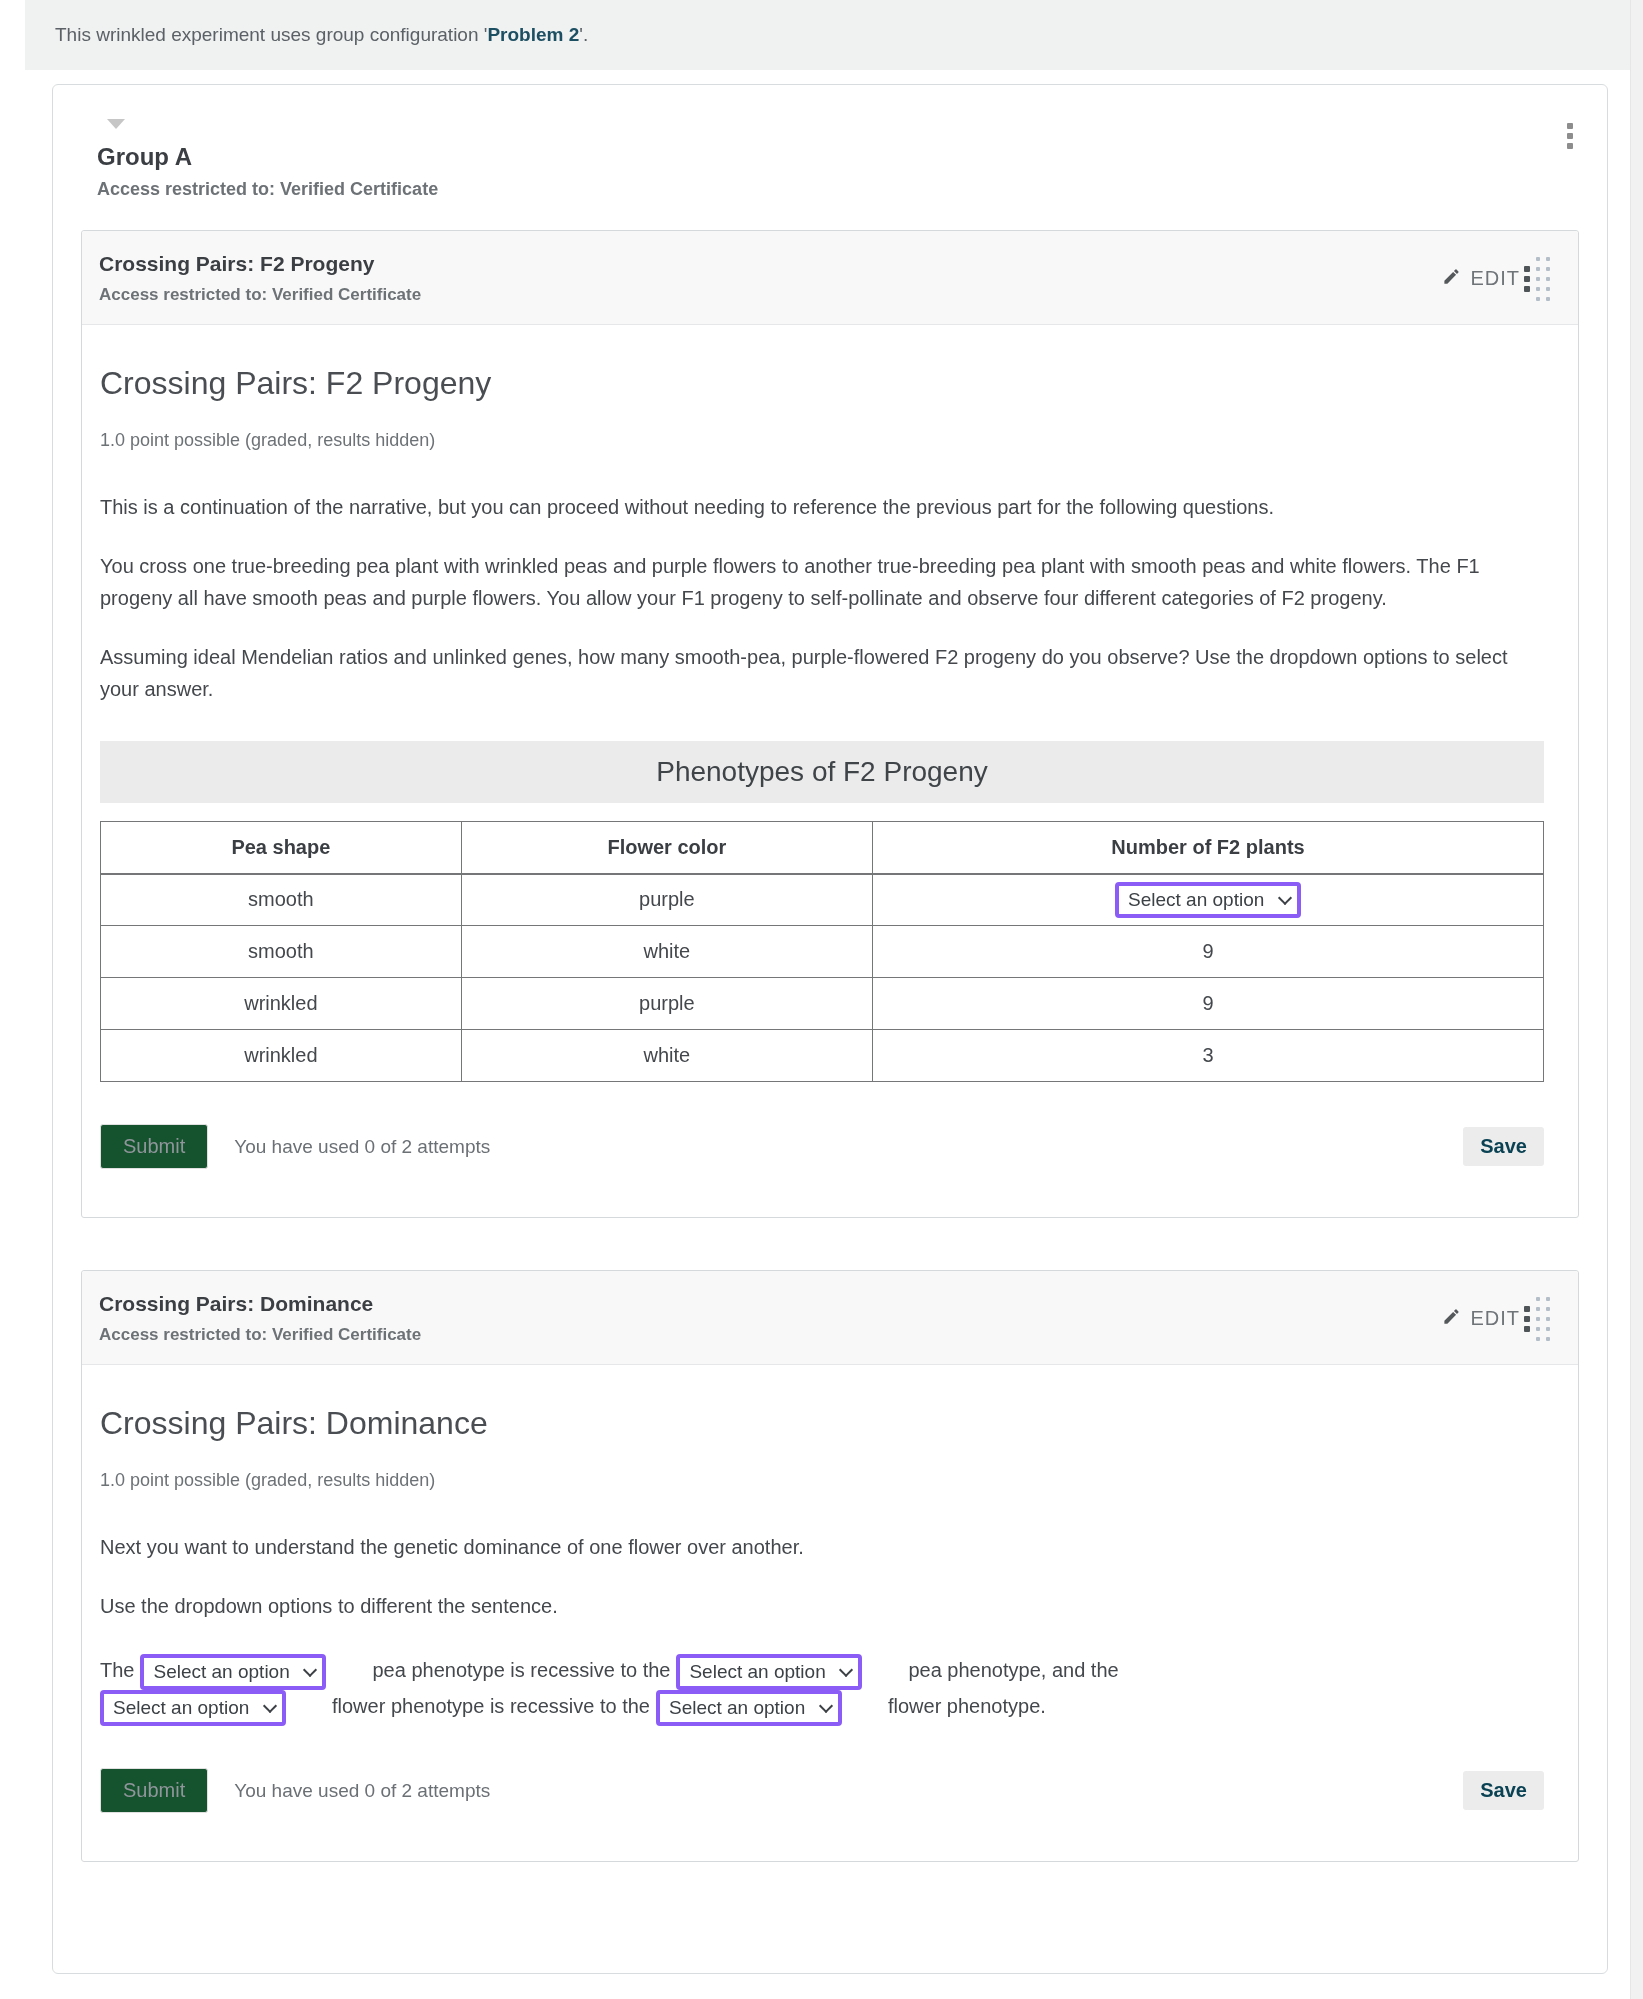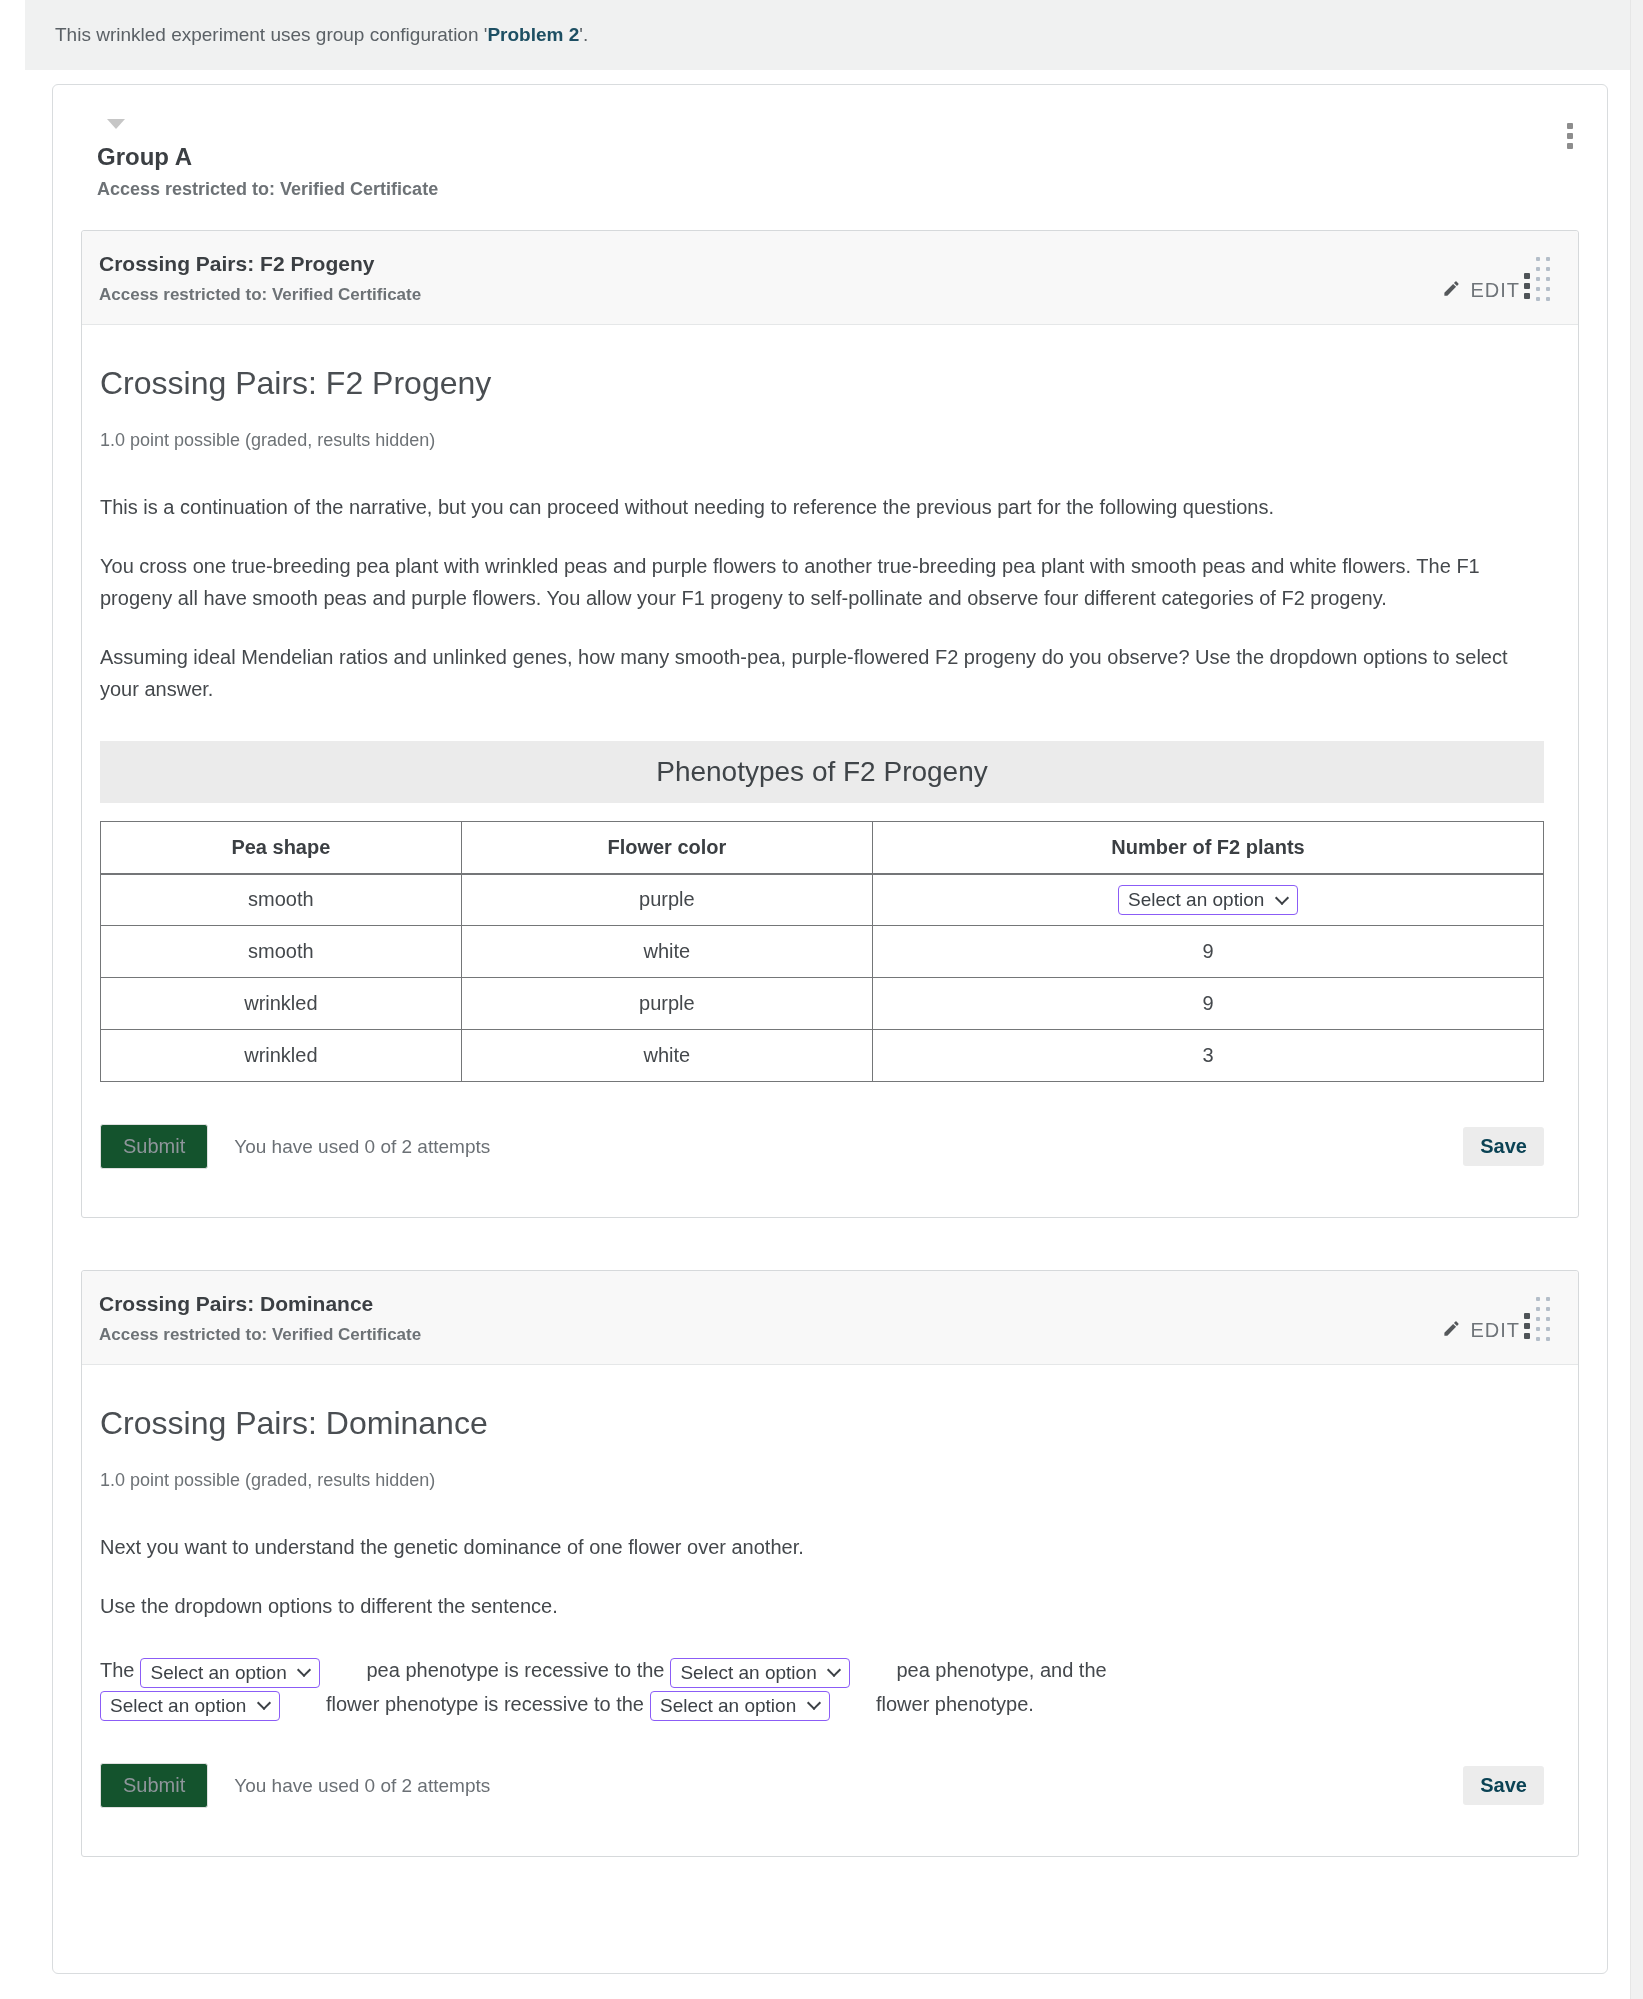--- a/index.html
+++ b/index.html
@@ -59,21 +59,21 @@
   .unit + .unit { margin-top: 52px; }
   .unit-header {
     background: #f8f8f8;
     border-bottom: 1px solid #e5e7e8;
     padding: 21px 26px 19px 17px;
     display: flex; align-items: center; justify-content: space-between;
     border-radius: 3px 3px 0 0;
   }
   .unit-header-title { font-size: 21px; font-weight: 700; color: #3b3f43; }
   .unit-header .access-note { margin: 9px 0 0 0; font-size: 17px; }
-  .unit-header-controls { display: flex; align-items: flex-end; }
+  .unit-header-controls { display: flex; align-items: center; }
   .edit-btn {
     background: none; border: none; cursor: pointer;
     display: inline-flex; align-items: center; gap: 9px;
     font-family: "Liberation Sans", sans-serif;
     font-size: 20px; letter-spacing: 1px; color: #6f7479;
   }
   .unit-kebab i { background: #4f5458; }
   .drag-handle {
     display: grid; grid-template-columns: 4px 4px; gap: 6px;
     cursor: grab; padding: 2px;
@@ -98,21 +98,21 @@
   table.progeny th:nth-child(1) { width: 25%; }
   table.progeny th:nth-child(2) { width: 28.5%; }
   table.progeny th:nth-child(3) { width: 46.5%; }
   table.progeny thead th { border-bottom-width: 2px; }
   
   .select-wrap { position: relative; display: inline-block; }
   .select-wrap select {
     font-family: "Liberation Sans", sans-serif;
     font-size: 19px; color: #3c4146;
     background: #fff;
-    border: 1px solid #8b5cf6; border-radius: 4px;
+    border: 4px solid #8b5cf6; border-radius: 4px;
     padding: 3px 32px 4px 9px;
     appearance: none; -webkit-appearance: none; -moz-appearance: none;
     cursor: pointer;
   }
   .select-wrap::after {
     content: ""; position: absolute; right: 11px; top: 50%;
     width: 8px; height: 8px; margin-top: -7px;
     border-right: 2px solid #3c4146; border-bottom: 2px solid #3c4146;
     transform: rotate(45deg); pointer-events: none;
   }

